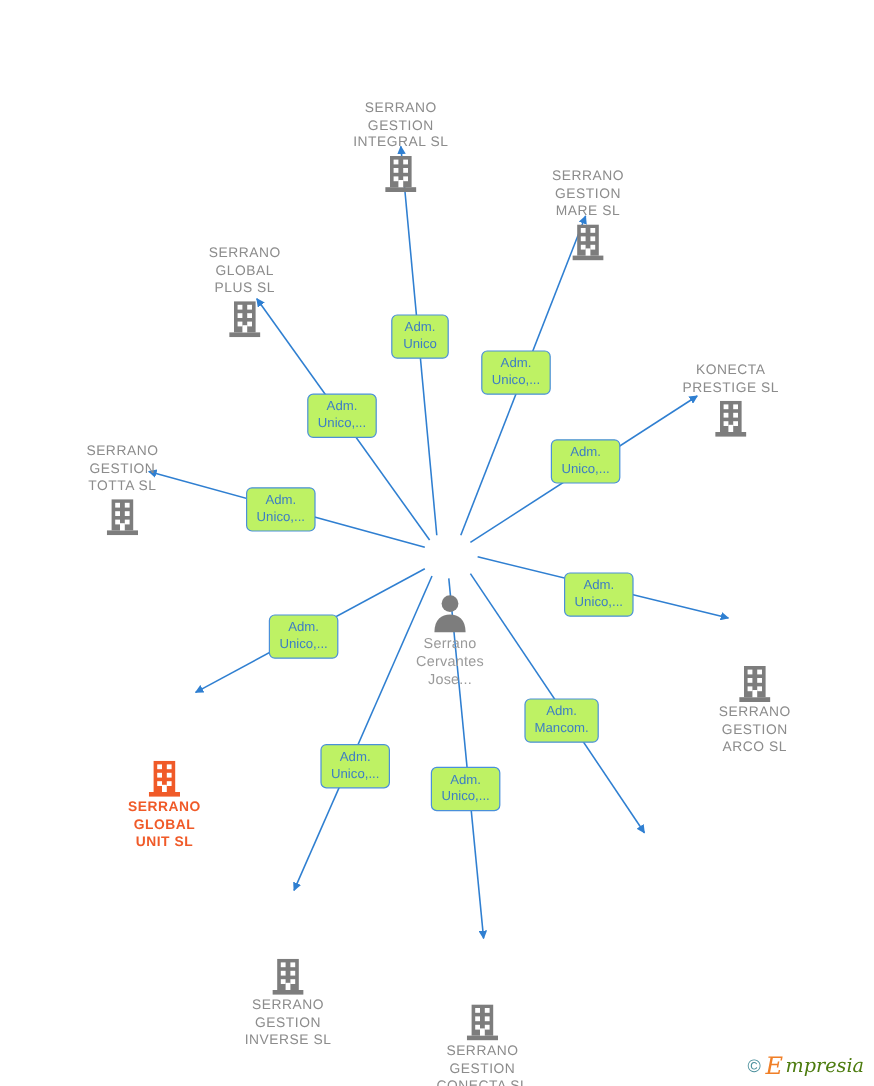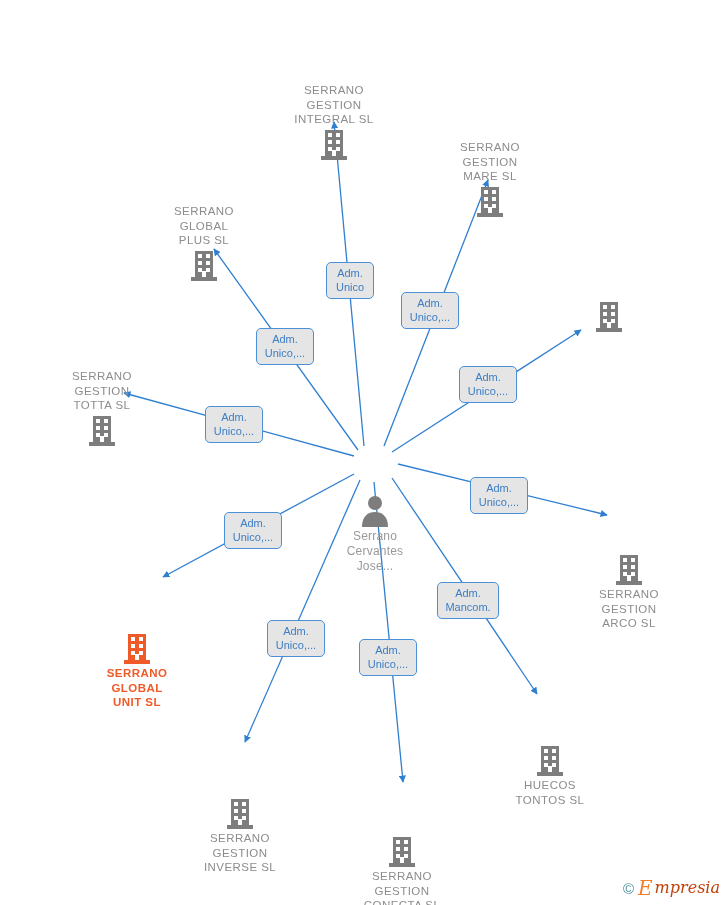--- a/index.html
+++ b/index.html
@@ -58,21 +58,21 @@
   }
   .node.label-above .node-label {
     margin-top: 0;
     margin-bottom: 3px;
   }
   .edge-label {
     position: absolute;
     box-sizing: border-box;
     border: 1px solid #4a90d9;
     border-radius: 5px;
-    background: #e5e5e5;
+    background: #bef264;
     color: #3d7ec4;
     font-size: 11px;
     line-height: 14px;
     text-align: center;
     padding: 3px 6px 4px 6px;
     white-space: pre-line;
     z-index: 6;
   }
   #watermark {
     position: absolute;
@@ -91,21 +91,21 @@
     font-family: "DejaVu Serif", serif;
     font-style: italic;
     font-size: 20px;
     color: #f07f27;
     line-height: 18px;
   }
   .wm-text {
     font-family: "DejaVu Serif", serif;
     font-style: italic;
     font-size: 16px;
-    color: #c2410c;
+    color: #4d7c0f;
     line-height: 18px;
     margin-left: -2px;
   }
 </style>
 </head>
 <body>
 
 <div id="graph-canvas">
 
   <svg id="edge-layer" viewBox="0 0 728 905" xmlns="http://www.w3.org/2000/svg">
@@ -197,20 +197,22 @@
             <rect x="15" y="10" width="4" height="4"></rect>
           <rect x="7" y="17" width="4" height="4"></rect>
             <rect x="15" y="17" width="4" height="4"></rect>
           <rect x="11" y="20" width="4" height="6"></rect>
         </g>
       </svg>
     </span>
   </div>
 
   <div class="node label-above" style="left:609px; top:255px;">
+    <span class="node-label">KONECTA
+PRESTIGE  SL</span>
     <span class="node-icon">
       <svg width="26" height="30" viewBox="0 0 26 30" xmlns="http://www.w3.org/2000/svg">
         <rect x="4" y="0" width="18" height="26" fill="#7d7d7d"></rect>
         <rect x="0" y="26" width="26" height="4" fill="#7d7d7d"></rect>
         <g fill="#ffffff">
           <rect x="7" y="3" width="4" height="4"></rect>
             <rect x="15" y="3" width="4" height="4"></rect>
           <rect x="7" y="10" width="4" height="4"></rect>
             <rect x="15" y="10" width="4" height="4"></rect>
           <rect x="7" y="17" width="4" height="4"></rect>
@@ -277,39 +279,20 @@
             <rect x="15" y="17" width="4" height="4"></rect>
           <rect x="11" y="20" width="4" height="6"></rect>
         </g>
       </svg>
     </span>
     <span class="node-label">SERRANO
 GLOBAL
 UNIT  SL</span>
   </div>
 
-  <div class="node" style="left:550px; top:699px;">
-    <span class="node-icon">
-      <svg width="26" height="30" viewBox="0 0 26 30" xmlns="http://www.w3.org/2000/svg">
-        <rect x="4" y="0" width="18" height="26" fill="#7d7d7d"></rect>
-        <rect x="0" y="26" width="26" height="4" fill="#7d7d7d"></rect>
-        <g fill="#ffffff">
-          <rect x="7" y="3" width="4" height="4"></rect>
-            <rect x="15" y="3" width="4" height="4"></rect>
-          <rect x="7" y="10" width="4" height="4"></rect>
-            <rect x="15" y="10" width="4" height="4"></rect>
-          <rect x="7" y="17" width="4" height="4"></rect>
-            <rect x="15" y="17" width="4" height="4"></rect>
-          <rect x="11" y="20" width="4" height="6"></rect>
-        </g>
-      </svg>
-    </span>
-    <span class="node-label">HUECOS
-TONTOS SL</span>
-  </div>
 
   <div class="node" style="left:240px; top:752px;">
     <span class="node-icon">
       <svg width="26" height="30" viewBox="0 0 26 30" xmlns="http://www.w3.org/2000/svg">
         <rect x="4" y="0" width="18" height="26" fill="#7d7d7d"></rect>
         <rect x="0" y="26" width="26" height="4" fill="#7d7d7d"></rect>
         <g fill="#ffffff">
           <rect x="7" y="3" width="4" height="4"></rect>
             <rect x="15" y="3" width="4" height="4"></rect>
           <rect x="7" y="10" width="4" height="4"></rect>

